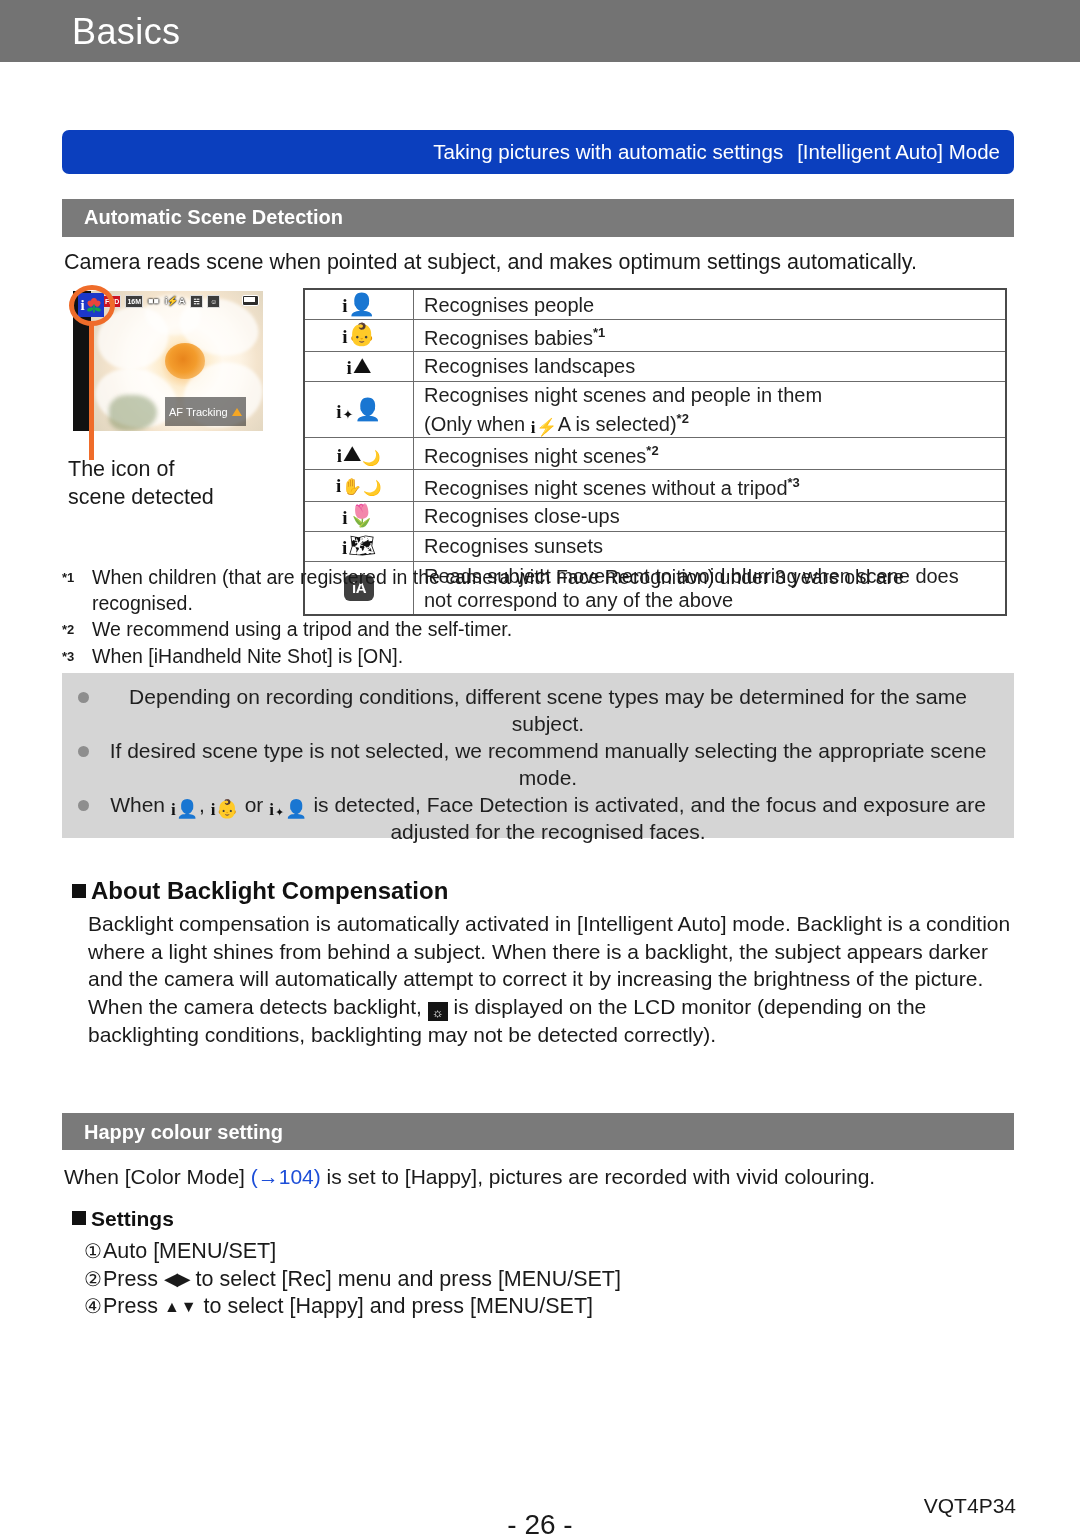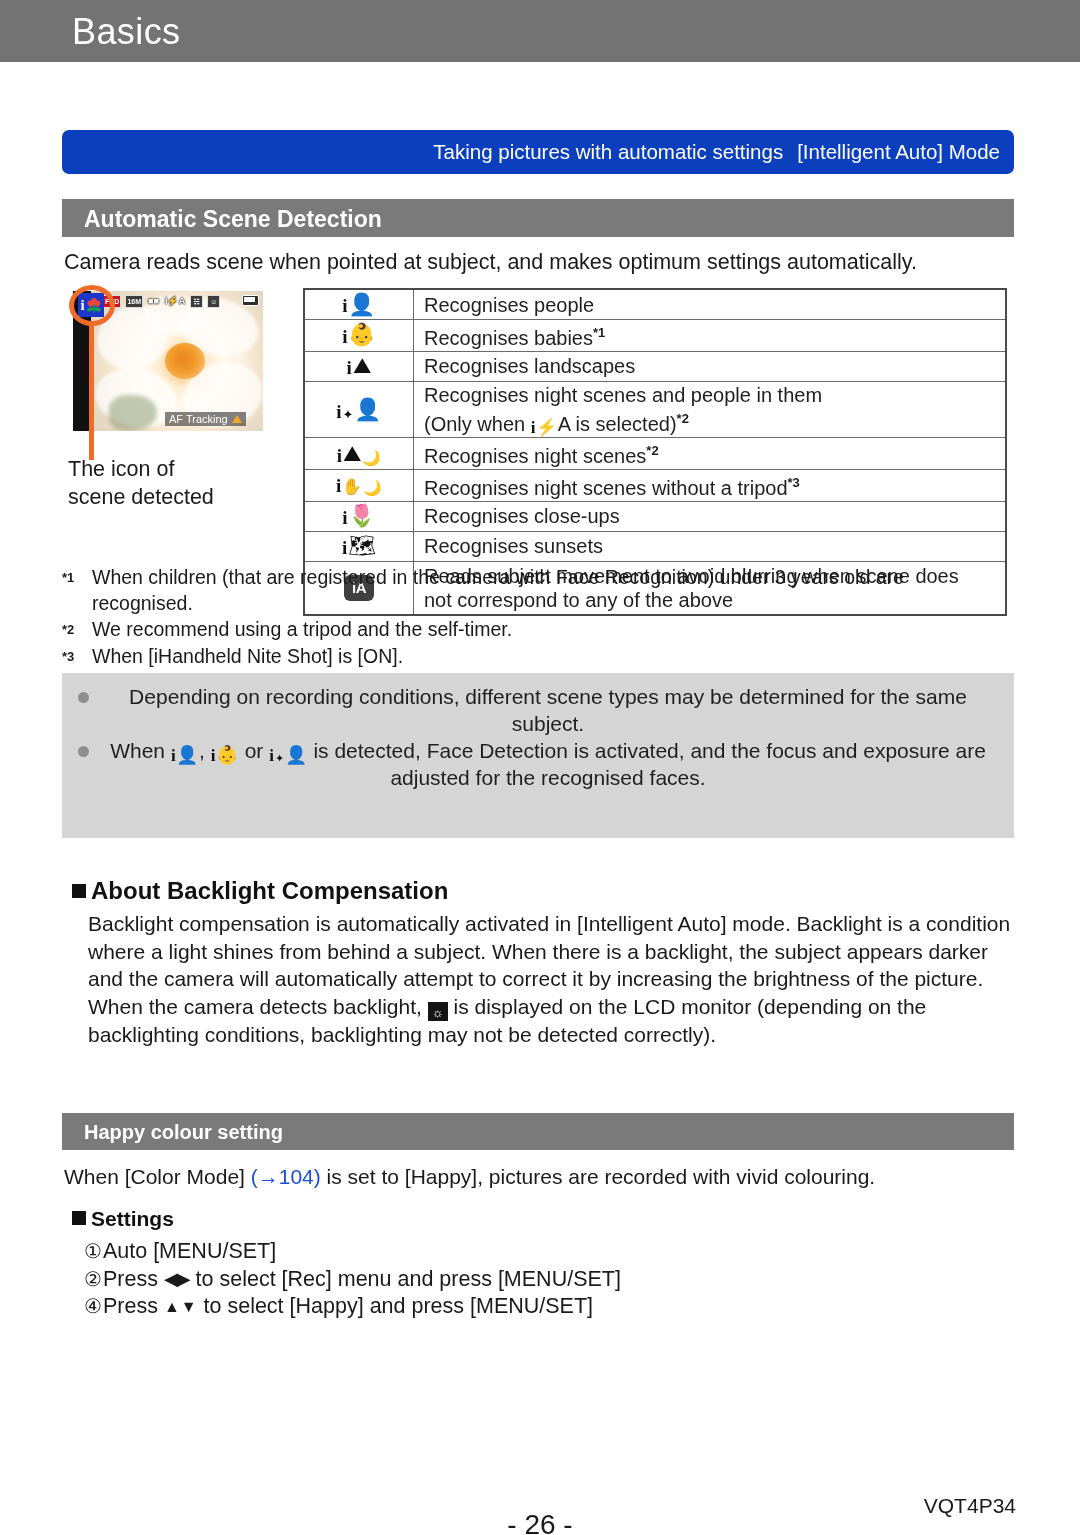--- a/index.html
+++ b/index.html
@@ -62,21 +62,21 @@
   }
   .grey-bar-text {
     position: absolute;
     left: 22px;
     font-weight: bold;
     color: #ffffff;
     white-space: nowrap;
   }
 
   #scene-bar { left: 62px; top: 199px; width: 952px; height: 38px; }
-  #scene-bar .grey-bar-text { top: 7px; font-size: 23px; }
+  #scene-bar .grey-bar-text { top: 7px; font-size: 20px; }
 
   #happy-bar { left: 62px; top: 1113px; width: 952px; height: 37px; }
   #happy-bar .grey-bar-text { top: 8px; font-size: 20px; }
 
   
   .para {
     position: absolute;
     font-size: 21px;
     line-height: 27px;
     color: #1a1a1a;
@@ -172,21 +172,21 @@
   .lcd-batt::after {
     content: "";
     position: absolute;
     left: 1px; top: 1px;
     width: 11px; height: 5px;
     background: #ffffff;
   }
   .af-track {
     position: absolute;
     left: 92px; bottom: 5px;
-    height: 14px;
+    height: 29px;
     padding: 0 4px;
     display: flex;
     align-items: center;
     gap: 4px;
     background: rgba(30,30,30,0.55);
     color: #ffffff;
     font-size: 11px;
     white-space: nowrap;
   }
   .af-arrow {
@@ -612,20 +612,23 @@
     <span class="mark"><sup>*3</sup></span>
     <span>When [iHandheld Nite Shot] is [ON].</span>
   </div>
 </div>
 
 <div class="notes-box">
   <div class="note-item">
     <span>Depending on recording conditions, different scene types may be determined for the same subject.</span>
   </div>
   <div class="note-item">
+    <span>If desired scene type is not selected, we recommend manually selecting the appropriate scene mode.</span>
+  </div>
+  <div class="note-item">
     <span>When </span><span class="iicon">
         <span class="i-mark" style="font-size:17px;">i</span>
         <span class="gl" style="font-size:18px;">👤</span>
       </span><span>, </span><span class="iicon">
         <span class="i-mark" style="font-size:17px;">i</span>
         <span class="gl" style="font-size:18px;">👶</span>
       </span><span> or </span><span class="iicon">
         <span class="i-mark" style="font-size:17px;">i</span>
         <span class="gl" style="font-size:11px;vertical-align:5px;">✦</span>
         <span class="gl" style="font-size:18px;">👤</span>

